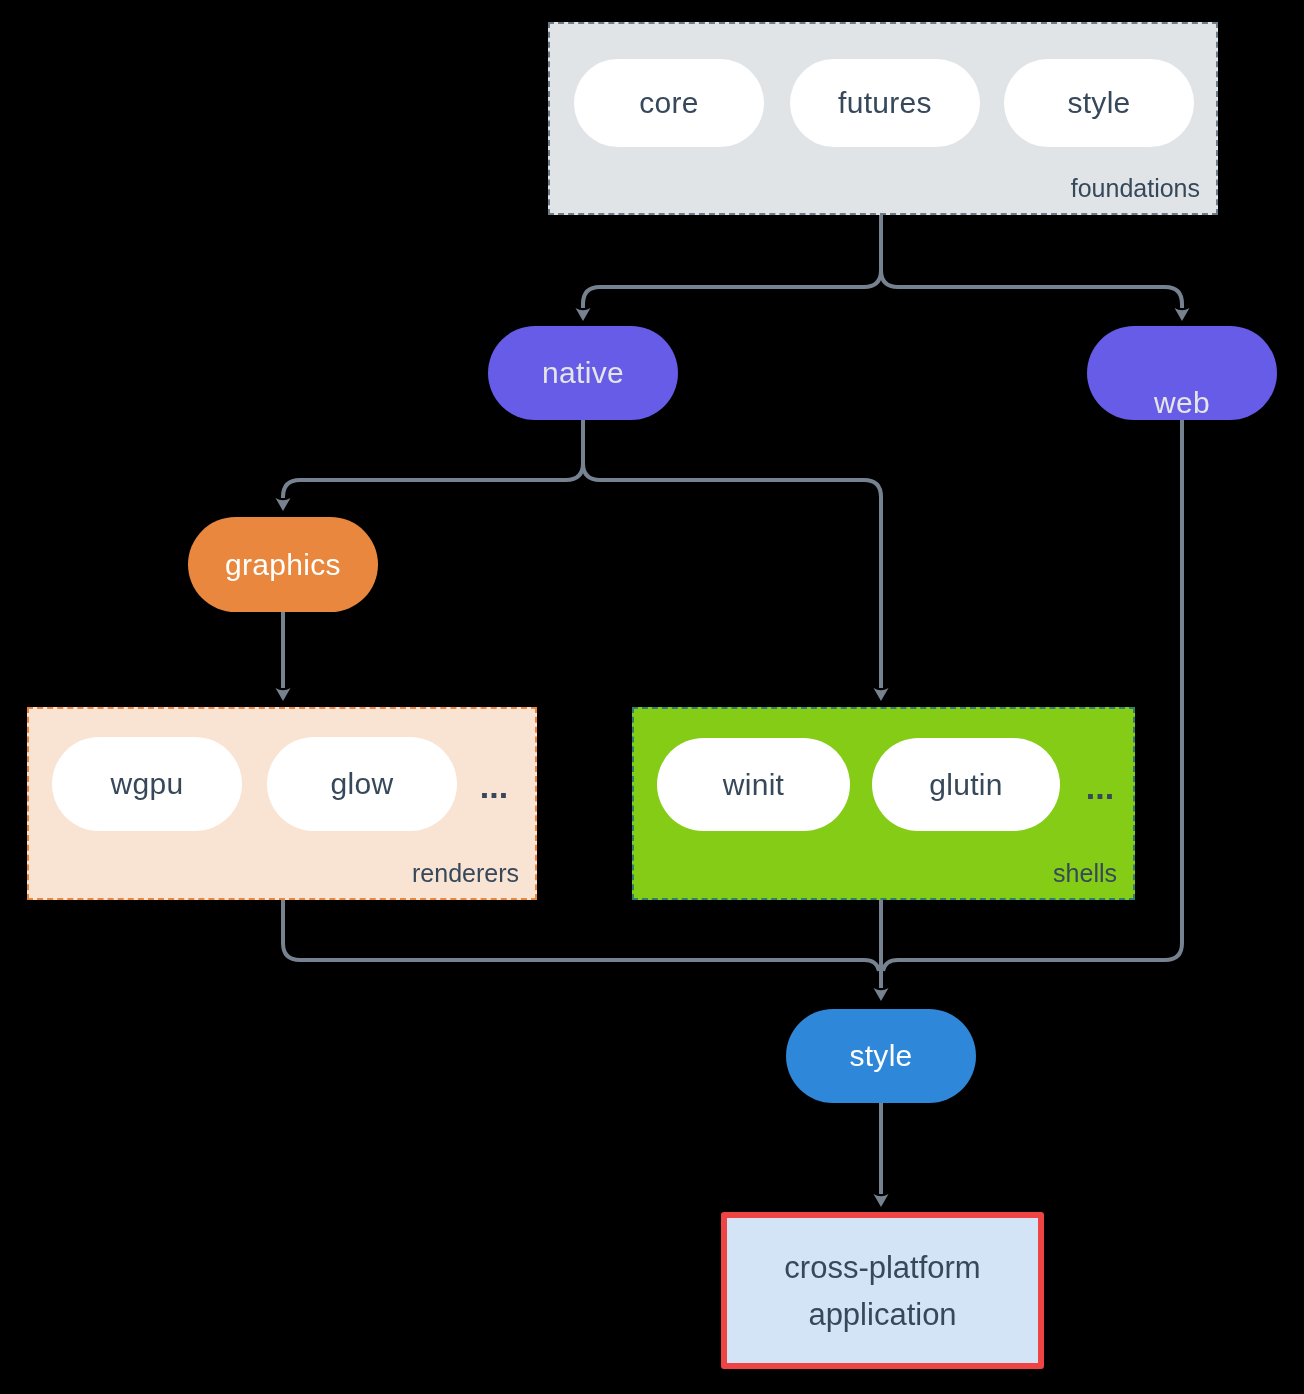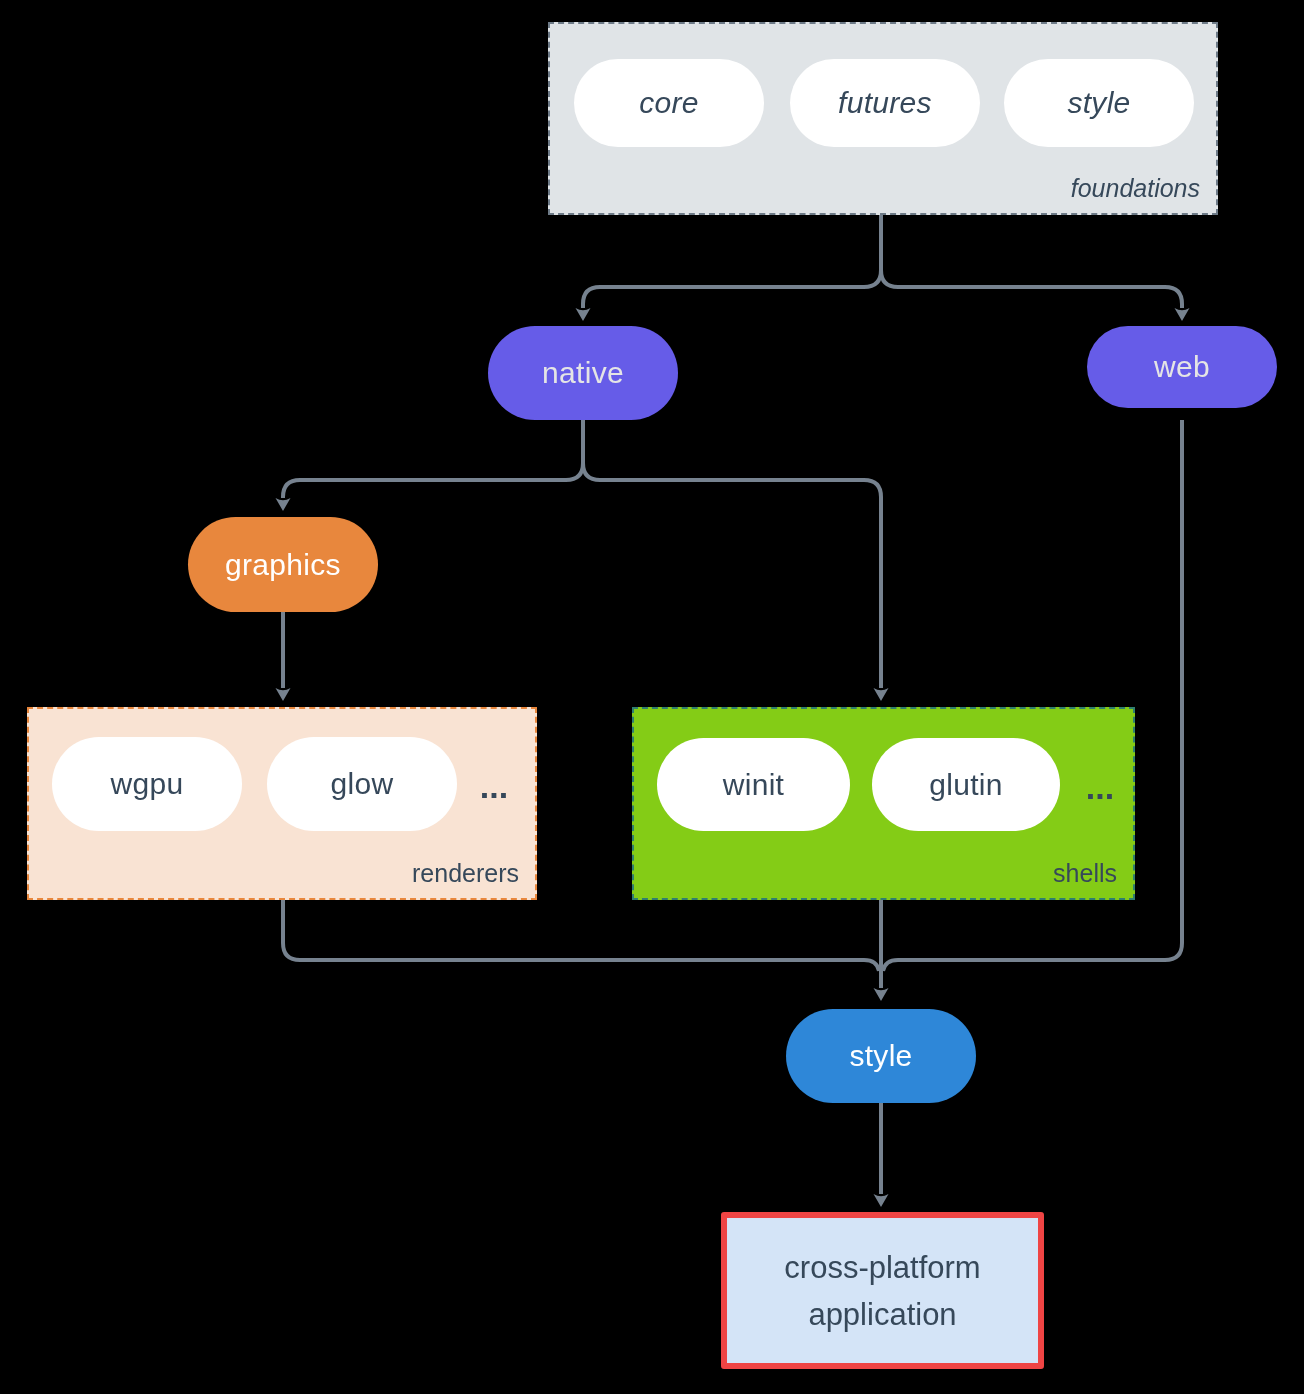--- a/index.html
+++ b/index.html
@@ -19,21 +19,21 @@
     position: absolute;
     left: 0; top: 0;
     width: 1304px;
     height: 1394px;
   }
   .group {
     position: absolute;
     border: 2px dashed #6E7B88;
     box-sizing: border-box;
   }
-  .group.foundations { left: 548px; top: 22px;  width: 670px; height: 193px; background: #E0E4E7; border-color: #6E7B88; font-style: italic; }
+  .group.foundations { left: 548px; top: 22px;  width: 670px; height: 193px; background: #E0E4E7; border-color: #6E7B88; }
   .group.renderers   { left: 27px;  top: 707px; width: 510px; height: 193px; background: #F9E3D3; border-color: #E8873D; }
   .group.shells      { left: 632px; top: 707px; width: 503px; height: 193px; background: #84cc16; border-color: #2F7F6F; }
   .group-label {
     position: absolute;
     right: 16px;
     bottom: 10px;
     font-size: 25px;
     font-weight: 400;
     color: #36485A;
   }
@@ -68,21 +68,21 @@
     line-height: 40px;
     text-align: center;
     font-size: 34px;
     font-weight: 600;
     color: #36485A;
   }
   .renderers .dots { left: 441px; top: 57px; }
   .shells    .dots { left: 442px; top: 58px; }
   
   .pill.n-native   { left: 488px;  top: 326px;  width: 190px; height: 94px; }
-  .pill.n-web      { left: 1087px; top: 326px;  width: 190px; height: 82px; }
+  .pill.n-web      { left: 1087px; top: 326px;  width: 190px; height: 94px; align-items: flex-end; }
   .pill.n-graphics { left: 188px;  top: 517px;  width: 190px; height: 95px; }
   .pill.n-iced     { left: 786px;  top: 1009px; width: 190px; height: 94px; }
   .app-box {
     position: absolute;
     left: 721px; top: 1212px;
     width: 323px; height: 157px;
     background: #D4E4F7;
     border: 6px solid #ef4444;
     border-radius: 3px;
     box-sizing: border-box;

